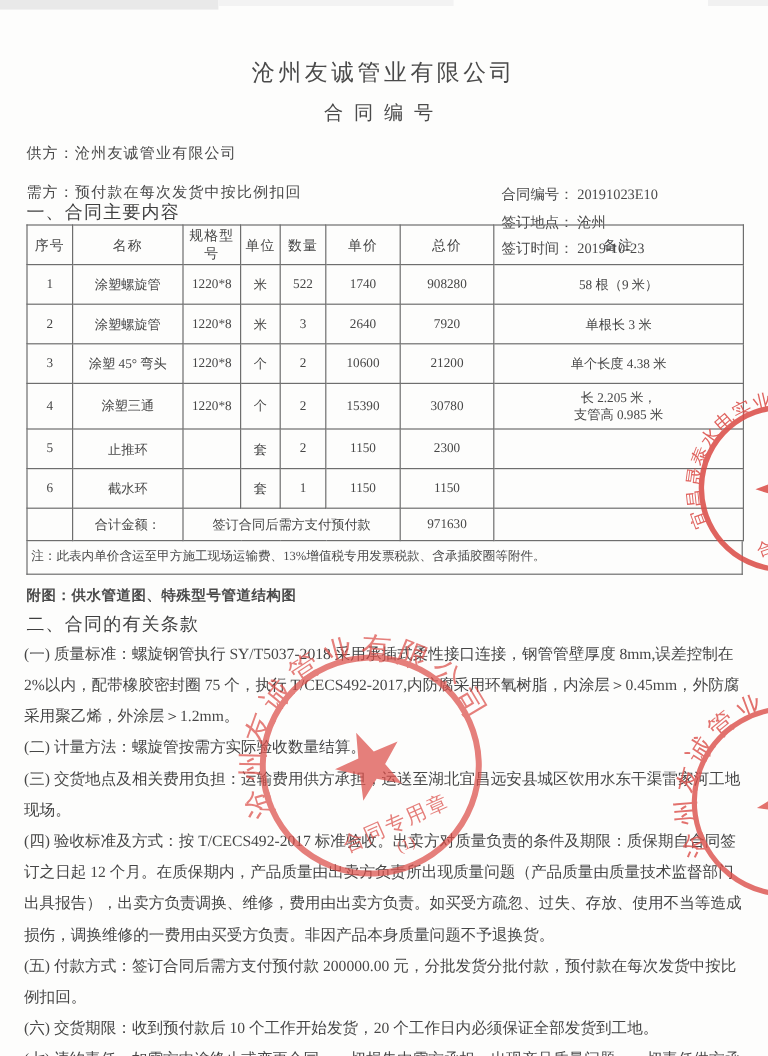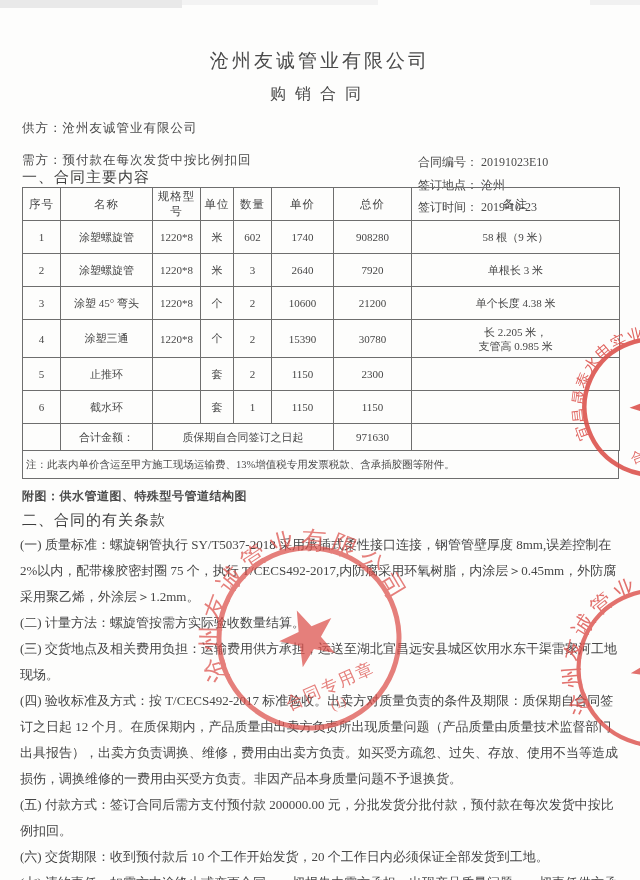--- a/index.html
+++ b/index.html
@@ -67,21 +67,21 @@
   .seal-stroke { stroke:#dc4f4a; }
 </style>
 </head>
 <body>
 
 <div class="abs edge-a"></div>
 <div class="abs edge-b"></div>
 <div class="abs edge-c"></div>
 
 <div class="abs title-company">沧州友诚管业有限公司</div>
-<div class="abs title-doc">购销合同</div>
+<div class="abs title-doc">合同编号</div>
 
 <div class="abs party-line supplier-line">供方：沧州友诚管业有限公司</div>
 <div class="abs party-line buyer-line">需方：预付款在每次发货中按比例扣回</div>
 
 <div class="abs meta-block">
   <div>合同编号： 20191023E10</div>
   <div>签订地点： 沧州</div>
   <div>签订时间： 2019-10-23</div>
 </div>
 
@@ -108,21 +108,21 @@
       <th>数量</th>
       <th>单价</th>
       <th>总价</th>
       <th>备注</th>
     </tr>
     <tr class="r-std">
       <td>1</td>
       <td>涂塑螺旋管</td>
       <td>1220*8</td>
       <td>米</td>
-      <td>602</td>
+      <td>522</td>
       <td>1740</td>
       <td>908280</td>
       <td>58 根（9 米）</td>
     </tr>
     <tr class="r-std">
       <td>2</td>
       <td>涂塑螺旋管</td>
       <td>1220*8</td>
       <td>米</td>
       <td>3</td>
@@ -167,21 +167,21 @@
       <td></td>
       <td>套</td>
       <td>1</td>
       <td>1150</td>
       <td>1150</td>
       <td></td>
     </tr>
     <tr class="r-sum">
       <td></td>
       <td>合计金额：</td>
-      <td colspan="4">质保期自合同签订之日起</td>
+      <td colspan="4">签订合同后需方支付预付款</td>
       <td>971630</td>
       <td></td>
     </tr>
   </tbody>
     </table>
   <div class="note-box">注：此表内单价含运至甲方施工现场运输费、13%增值税专用发票税款、含承插胶圈等附件。</div>
 </div>
 
 <div class="abs attachment-line">附图：供水管道图、特殊型号管道结构图</div>
 

